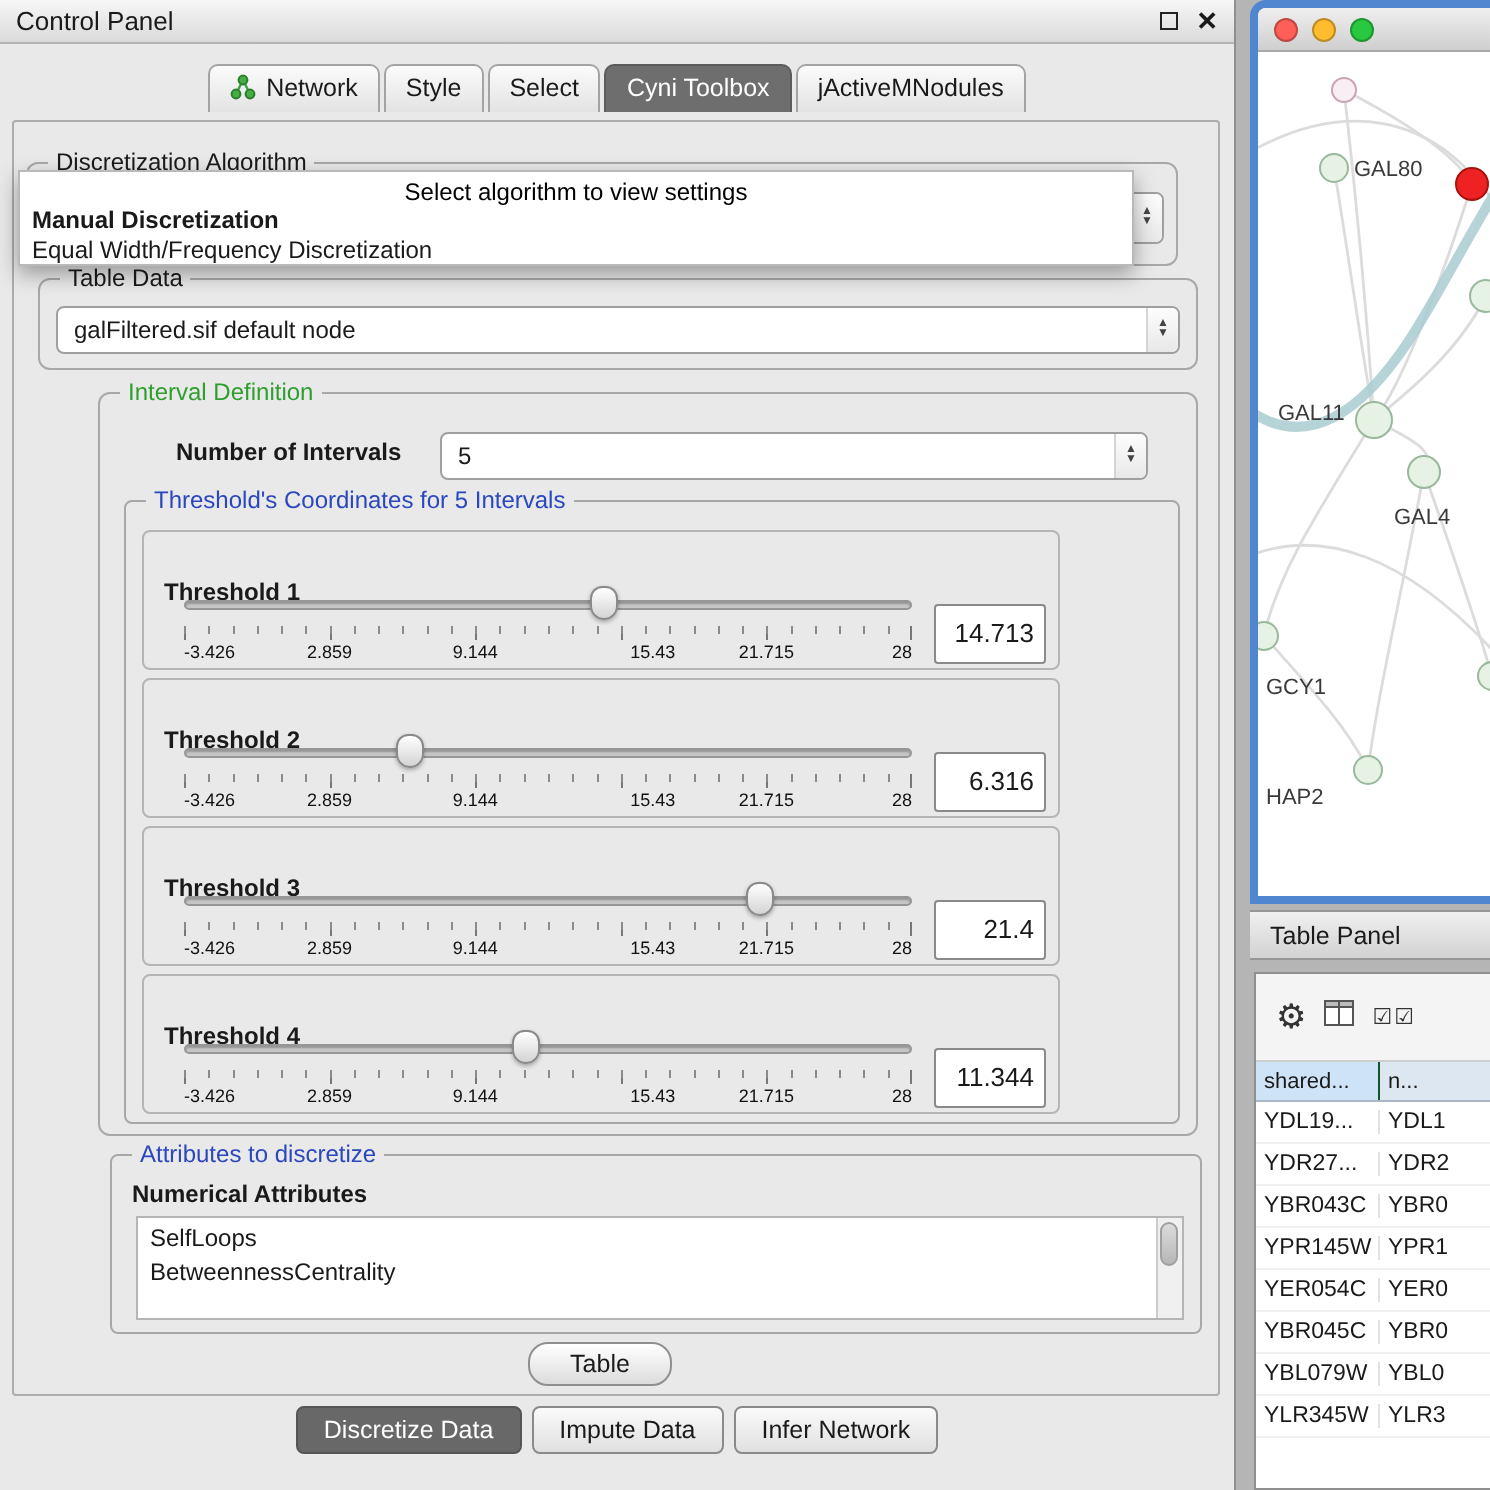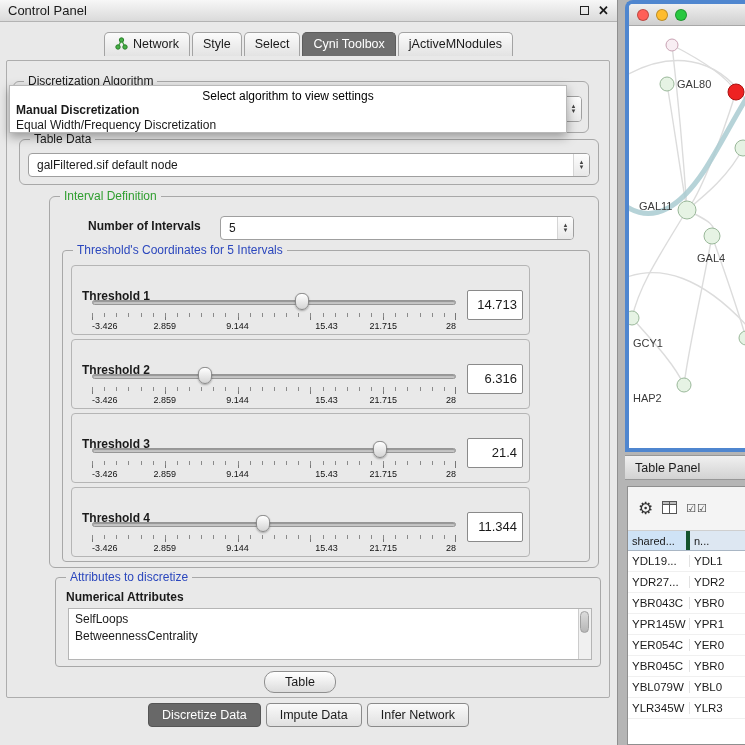--- a/index.html
+++ b/index.html
@@ -77,21 +77,21 @@
     background:linear-gradient(#777,#777) right top/1px 100% no-repeat,
       repeating-linear-gradient(90deg,#777 0,#777 1px,transparent 1px,transparent 20%); }
   .scale { position:absolute; top:29px; left:0; right:0; height:12px; font-size:9px; color:#111; }
   .scale span { position:absolute; white-space:nowrap; }
   .scale .s0 { left:0; }
   .scale .s1 { left:20%; transform:translateX(-50%); }
   .scale .s2 { left:40%; transform:translateX(-50%); }
   .scale .s3 { left:60%; transform:translateX(-50%);margin-left:16px; }
   .scale .s4 { left:80%; transform:translateX(-50%); }
   .scale .s5 { right:0; }
-  .t-value { position:absolute; right:6px; top:24px; width:56px; height:30px; line-height:28px;
+  .t-value { position:absolute; right:6px; top:36px; width:56px; height:30px; line-height:28px;
     background:#fff; border:1px solid #8a8a8a; border-radius:2px; font-size:13px;
     text-align:right; padding-right:5px; }
 
   
   .attr-group { left:48px; top:516px; width:546px; height:90px; border-radius:4px; }
   .attr-title { position:absolute; left:10px; top:12px; font-size:12px; font-weight:bold; }
   .attr-list { position:absolute; left:12px; right:8px; top:30px; height:52px;
     background:#fff; border:1px solid #b5b5b5; overflow:hidden; }
   .attr-item { font-size:12px; line-height:17px; padding-left:6px; white-space:nowrap; }
   .attr-list .items { padding-top:2px; }
@@ -126,21 +126,21 @@
   .tp-header { position:absolute; left:625px; top:455px; width:120px; height:25px;
     background:linear-gradient(#f0f0f0,#d2d2d2); border-top:1px solid #979797;
     border-bottom:1px solid #979797; line-height:24px; padding-left:10px; font-size:12.5px; }
   .table-window { position:absolute; left:627px; top:486px; width:118px; height:259px;
     background:#fff; border:1px solid #8f8f8f; border-right:none; overflow:hidden; }
   .tp-toolbar { height:44px; background:#f4f4f4; border-bottom:1px solid #cfcfcf;
     display:flex; align-items:center; gap:9px; padding-left:10px; }
   .gear { font-size:17px; color:#333; line-height:17px; }
   .checks { font-size:11px; letter-spacing:1px; color:#333; }
   .thead { display:flex; height:20px; font-size:11px; border-bottom:1px solid #a9b6c4; }
-  .th1 { width:62px; background:#cfe3f6; border-right:4px solid #14532d; padding:4px 0 0 4px;
+  .th1 { width:62px; background:#cfe3f6; border-right:1px solid #14532d; padding:4px 0 0 4px;
     overflow:hidden; white-space:nowrap; }
   .th2 { flex:1; background:#dde7f2; padding:4px 0 0 4px; overflow:hidden; white-space:nowrap; }
   .trow { display:flex; height:21px; font-size:11.5px; align-items:center;
     border-bottom:1px solid #f0f0f0; }
   .td1 { width:62px; padding-left:4px; border-right:1px solid #e2e2e2; overflow:hidden; white-space:nowrap; }
   .td2 { flex:1; padding-left:4px; overflow:hidden; white-space:nowrap; }
 </style>
 </head>
 <body>
 

